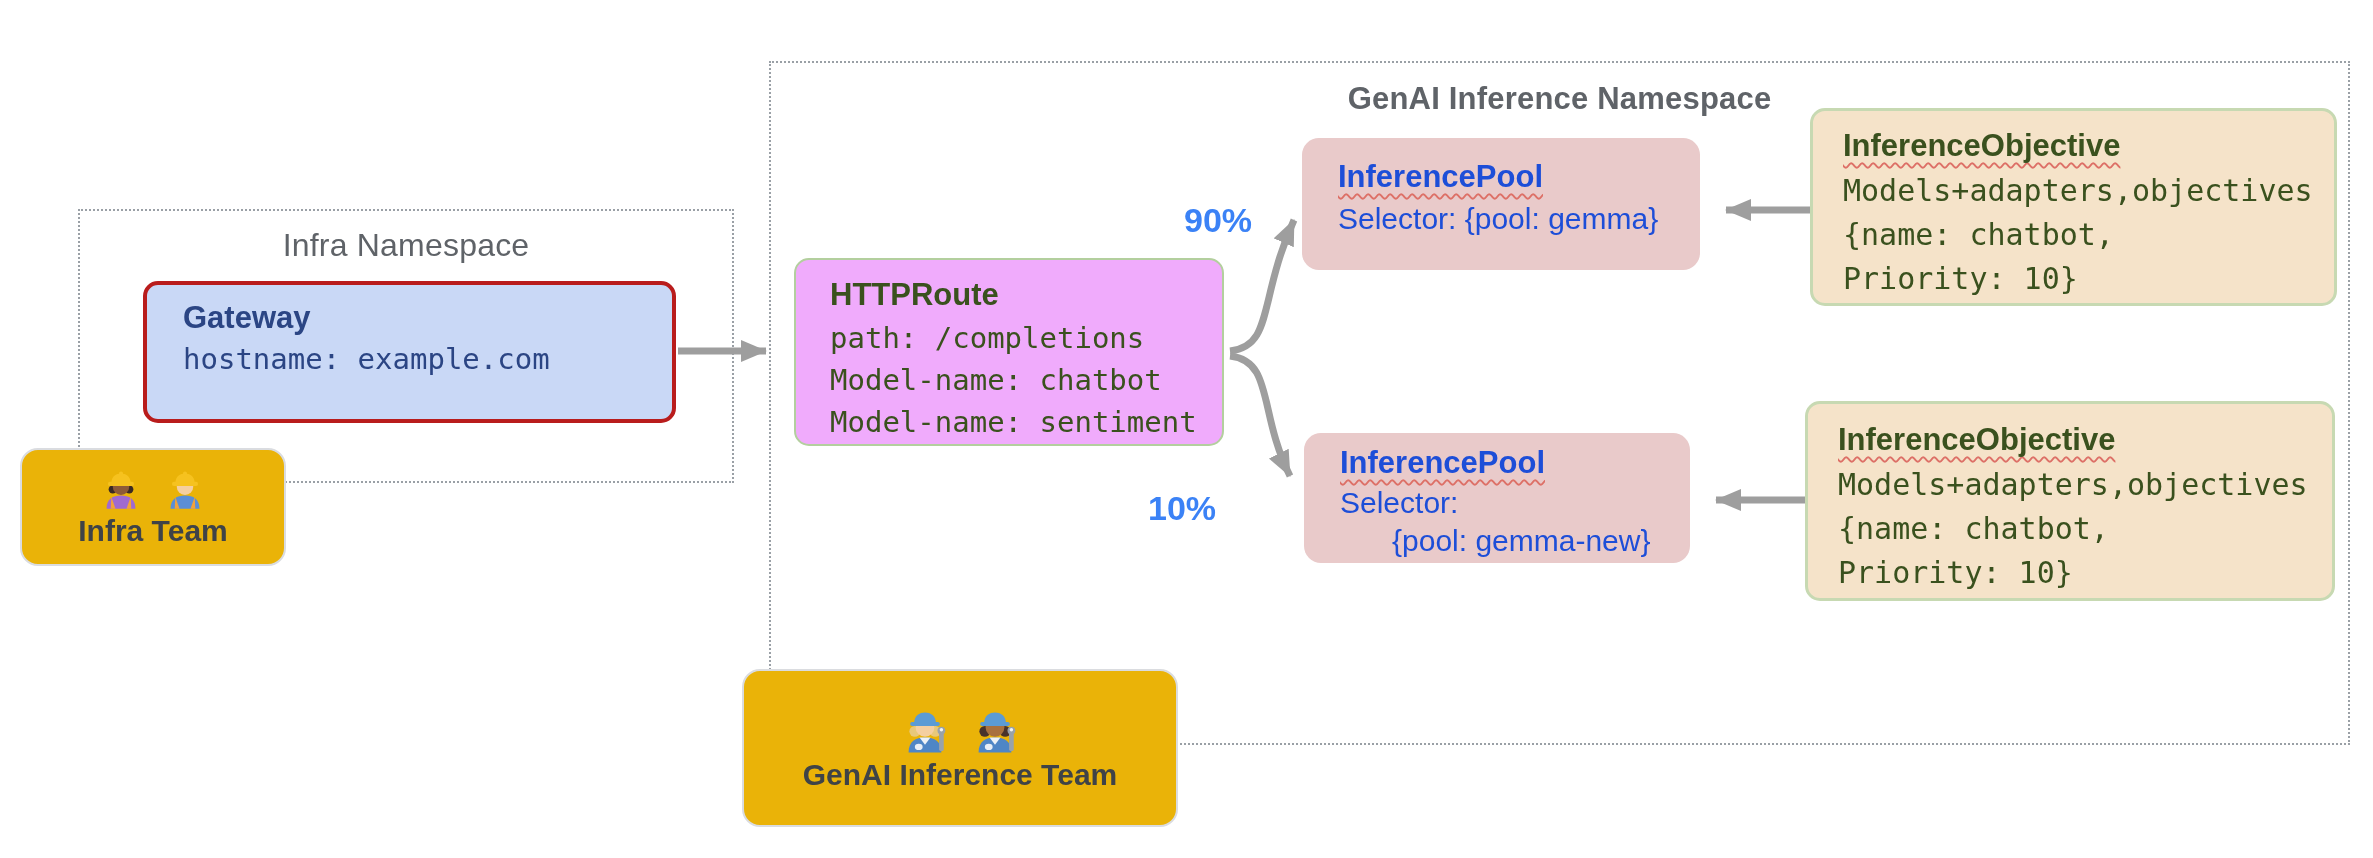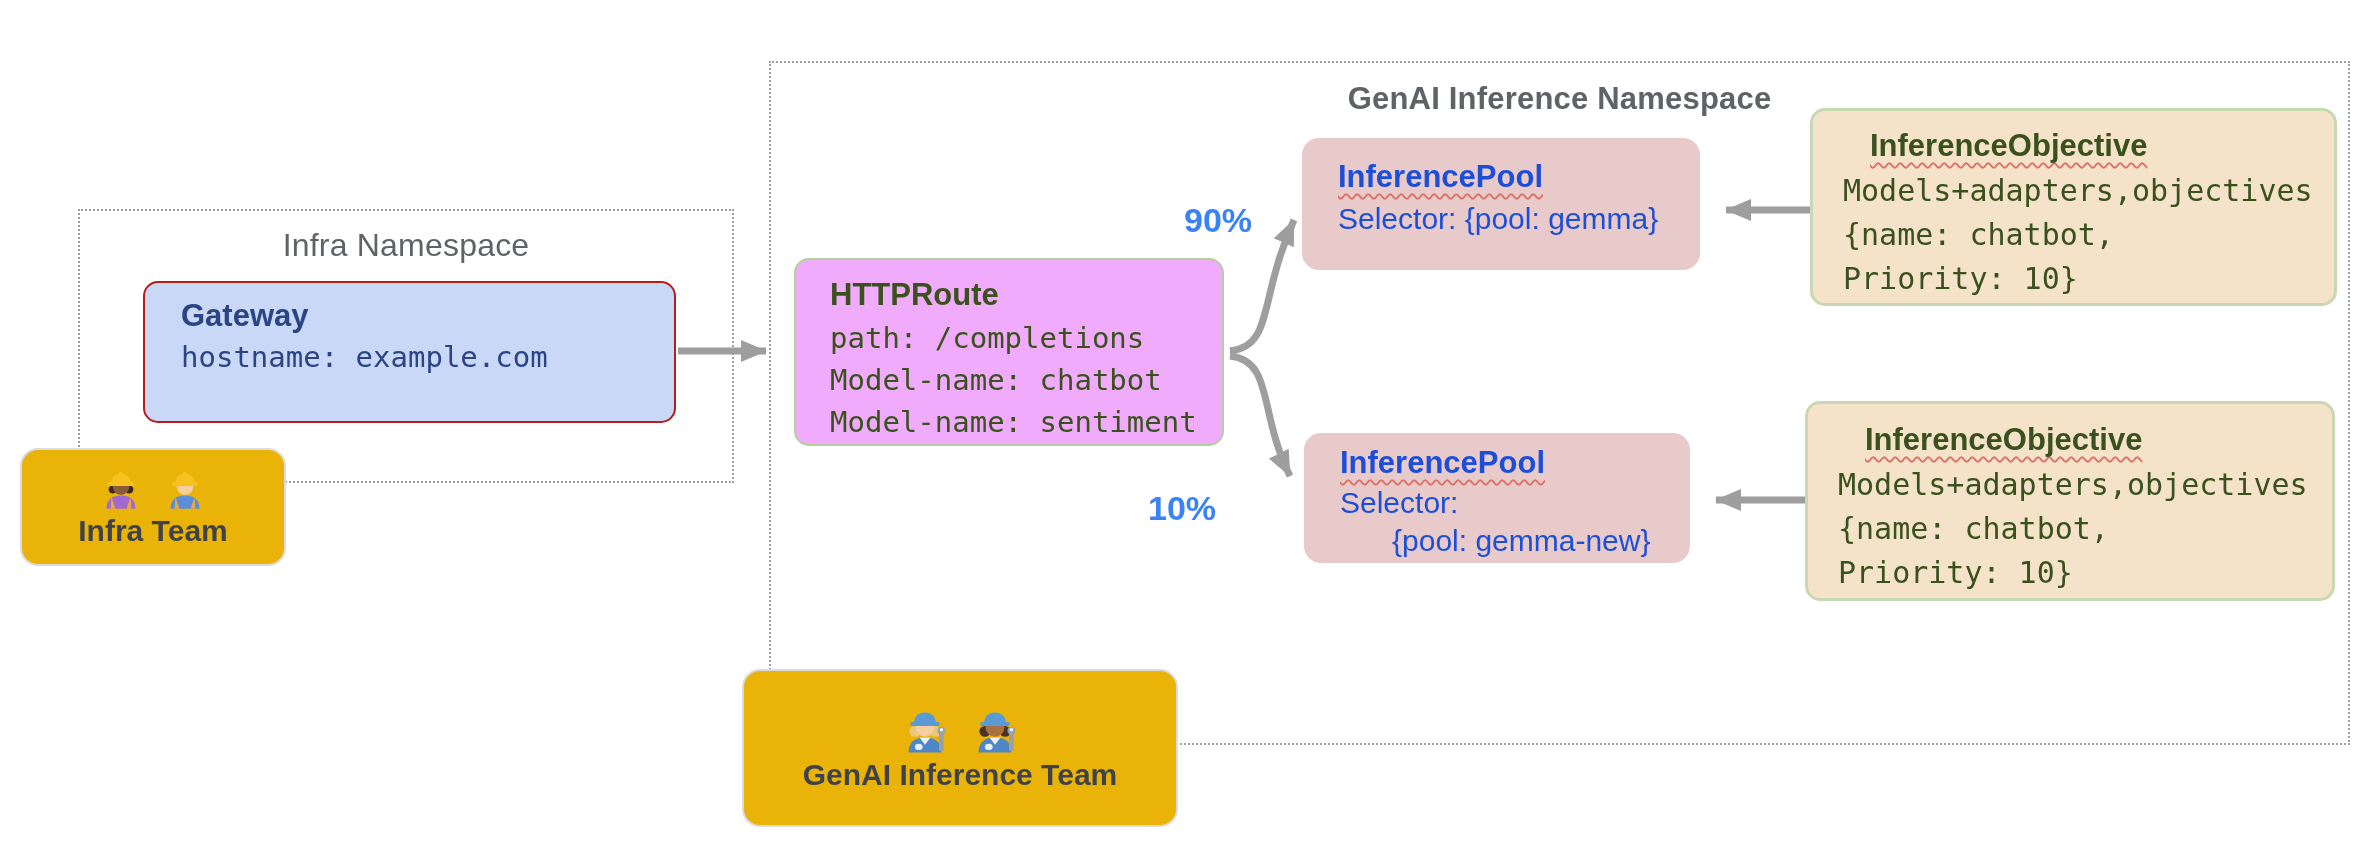--- a/index.html
+++ b/index.html
@@ -48,21 +48,21 @@
     text-decoration-line: underline;
     text-decoration-style: wavy;
     text-decoration-color: #dd7067;
     text-decoration-thickness: 2px;
     text-underline-offset: 6px;
     text-decoration-skip-ink: none;
   }
 
   #gateway-box {
     left: 143px; top: 281px; width: 533px; height: 142px;
-    background: #c9d8f6; border: 2px solid #b91c1c;
+    background: #c9d8f6; border: 4px solid #b91c1c;
     color: #2b4584; padding: 12px 0 0 36px;
   }
   #gateway-box .res-title { line-height: 42px; }
   #gateway-box .mono { font-size: 29px; line-height: 41px; }
 
   #httproute-box {
     left: 794px; top: 258px; width: 430px; height: 188px;
     background: #f0abfc; border: 2px solid #b3cf9e;
     color: #3a511e; padding: 13px 0 0 34px;
   }
@@ -81,21 +81,21 @@
   #pool-bottom .res-title { line-height: 42px; }
   #pool-bottom .pool-line { font-size: 30px; line-height: 38px; }
   .pool-line.indent { padding-left: 52px; }
 
   .objective-box {
     background: #f5e3c9; border: 3px solid #c7d9b2;
     color: #3a511e;
   }
   #objective-top { left: 1810px; top: 108px; width: 527px; height: 198px; padding: 12px 0 0 30px; }
   #objective-bottom { left: 1805px; top: 401px; width: 530px; height: 200px; padding: 13px 0 0 30px; }
-  .objective-box .res-title { line-height: 46px; margin-left: 27px; }
+  .objective-box .res-title { line-height: 46px; }
   .objective-box .mono { font-size: 30px; line-height: 44px; }
 
   
   .pct-label {
     position: absolute; z-index: 3;
     width: 116px; text-align: center;
     color: #3b82f6; font-weight: 700; font-size: 34px;
   }
   #pct-90 { left: 1160px; top: 201px; }
   #pct-10 { left: 1124px; top: 489px; }

